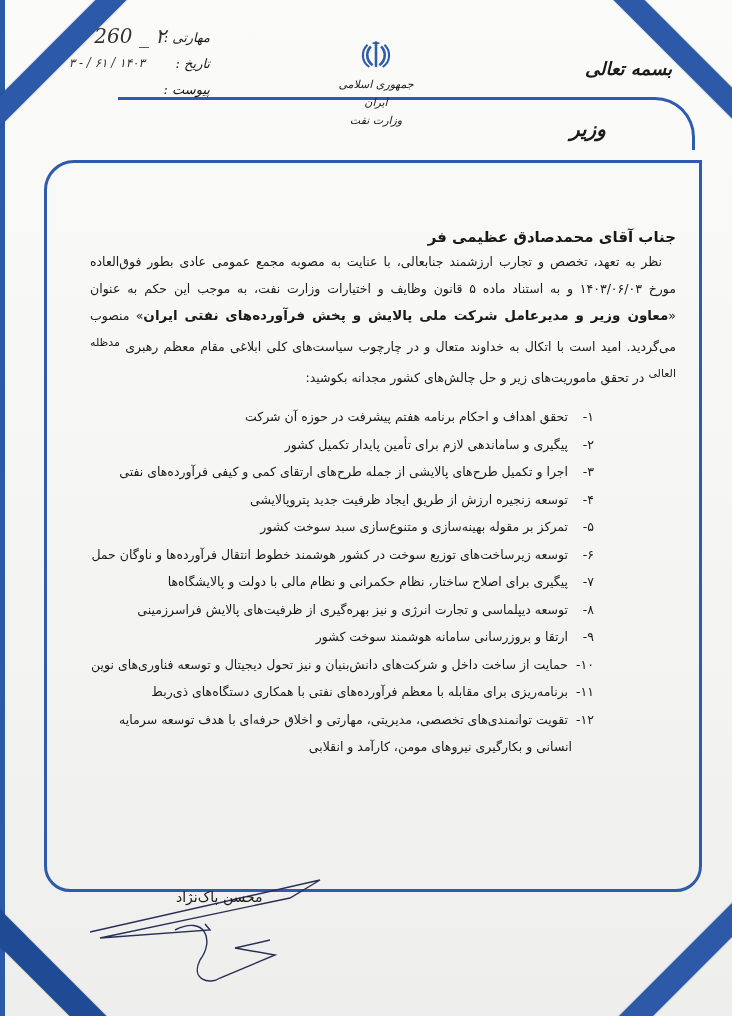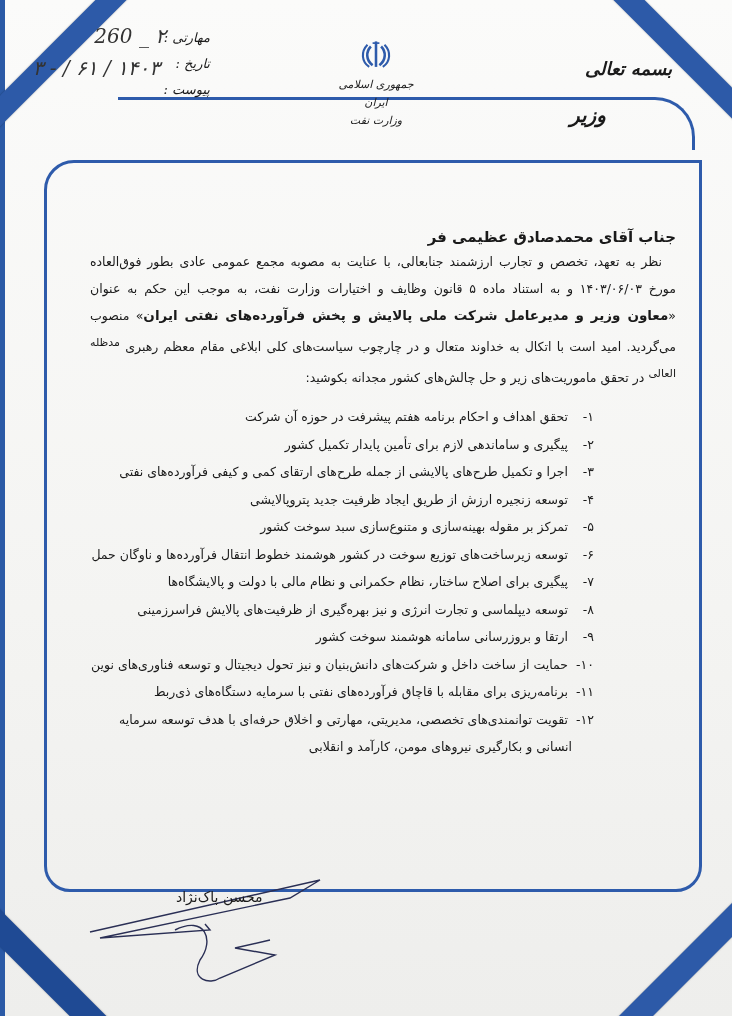--- a/index.html
+++ b/index.html
@@ -31,30 +31,30 @@
       position: absolute; left: 44px; top: 160px; width: 652px; height: 726px;
       border-left: 3px solid #2e5bab; border-bottom: 3px solid #2e5bab; border-right: 3px solid #2e5bab;
       border-top: 3px solid #2e5bab;
       border-top-left-radius: 30px; border-bottom-left-radius: 26px; border-bottom-right-radius: 26px;
       border-top-right-radius: 0;
     }
 
     
     .hdr-right { position: absolute; right: 60px; top: 58px; text-align: right; direction: rtl; }
     .bismillah { font-family: "DejaVu Serif", serif; font-style: italic; font-weight: bold; font-size: 18px; color: #1b1b1b; }
-    .minister { position: absolute; left: 570px; top: 103px; font-family: "DejaVu Serif", serif; font-style: italic; font-weight: bold; font-size: 20px; direction: rtl; }
+    .minister { position: absolute; left: 570px; top: 117px; font-family: "DejaVu Serif", serif; font-style: italic; font-weight: bold; font-size: 20px; direction: rtl; }
 
     .emblem-wrap { position: absolute; left: 326px; top: 38px; width: 100px; text-align: center; }
     .emblem { width: 34px; height: 34px; margin: 0 auto; }
     .emblem-line { font-family: "DejaVu Serif", serif; font-style: italic; font-size: 11px; direction: rtl; color: #222; line-height: 18px; }
 
     .meta { position: absolute; left: 30px; top: 30px; width: 180px; direction: rtl; }
     .meta-row { position: relative; height: 26px; }
     .meta-label { position: absolute; right: 0; font-family: "DejaVu Serif", serif; font-style: italic; font-size: 13px; }
-    .meta-value { position: absolute; right: 50px; font-family: "DejaVu Serif", serif; font-style: italic; font-size: 20px; color: #333; white-space: nowrap; }
+    .meta-value { position: absolute; right: 65px; font-family: "DejaVu Serif", serif; font-style: italic; font-size: 12px; color: #333; white-space: nowrap; }
     .meta-value.num { font-size: 20px; top: -6px; right: 44px; }
 
     
     .content { position: absolute; left: 90px; top: 228px; width: 596px; direction: rtl; text-align: right; }
     .recipient { font-weight: bold; font-size: 15px; margin: 0 10px 0 0; }
     .greeting { font-size: 12px; margin: 26px 10px 0 0; }
     .para { font-size: 12.5px; line-height: 27px; margin: 2px 10px 0 0; text-align: justify; text-align-last: right; }
     .para .indent { display: inline-block; width: 14px; }
     .para b { font-size: 13.5px; }
     .para sup { font-size: 11px; margin-top: 44px; }
@@ -123,21 +123,21 @@
       <li><span class="n">۱-</span> <span>تحقق اهداف و احکام برنامه هفتم پیشرفت در حوزه آن شرکت</span></li>
       <li><span class="n">۲-</span> <span>پیگیری و ساماندهی لازم برای تأمین پایدار تکمیل کشور</span></li>
       <li><span class="n">۳-</span> <span>اجرا و تکمیل طرح‌های پالایشی از جمله طرح‌های ارتقای کمی و کیفی فرآورده‌های نفتی</span></li>
       <li><span class="n">۴-</span> <span>توسعه زنجیره ارزش از طریق ایجاد ظرفیت جدید پتروپالایشی</span></li>
       <li><span class="n">۵-</span> <span>تمرکز بر مقوله بهینه‌سازی و متنوع‌سازی سبد سوخت کشور</span></li>
       <li><span class="n">۶-</span> <span>توسعه زیرساخت‌های توزیع سوخت در کشور هوشمند خطوط انتقال فرآورده‌ها و ناوگان حمل</span></li>
       <li><span class="n">۷-</span> <span>پیگیری برای اصلاح ساختار، نظام حکمرانی و نظام مالی با دولت و پالایشگاه‌ها</span></li>
       <li><span class="n">۸-</span> <span>توسعه دیپلماسی و تجارت انرژی و نیز بهره‌گیری از ظرفیت‌های پالایش فراسرزمینی</span></li>
       <li><span class="n">۹-</span> <span>ارتقا و بروزرسانی سامانه هوشمند سوخت کشور</span></li>
       <li><span class="n">۱۰-</span> <span>حمایت از ساخت داخل و شرکت‌های دانش‌بنیان و نیز تحول دیجیتال و توسعه فناوری‌های نوین</span></li>
-      <li><span class="n">۱۱-</span> <span>برنامه‌ریزی برای مقابله با قاچاق فرآورده‌های نفتی با سرمایه دستگاه‌های ذی‌ربط</span></li>
+      <li><span class="n">۱۱-</span> <span>برنامه‌ریزی برای مقابله با معظم فرآورده‌های نفتی با همکاری دستگاه‌های ذی‌ربط</span></li>
       <li><span class="n">۱۲-</span> <span>تقویت توانمندی‌های تخصصی، مدیریتی، مهارتی و اخلاق حرفه‌ای با هدف توسعه سرمایه</span></li>
       <li><span class="cont">انسانی و بکارگیری نیروهای مومن، کارآمد و انقلابی</span></li>
     </ul>
   </div>
 
   <svg class="sig-svg" width="300" height="130" viewBox="0 0 300 130">
     <path d="M30 72 L260 20 L230 38 L40 78 L150 70 L145 64" stroke="#2a2f55" stroke-width="1.4" fill="none"></path>
     <path d="M115 70 C145 55 155 80 140 100 C130 120 150 125 160 118 L215 95 L175 88 L210 80" stroke="#2a2f55" stroke-width="1.4" fill="none"></path>
   </svg>
   <div class="sig-name">محسن پاک‌نژاد</div>

